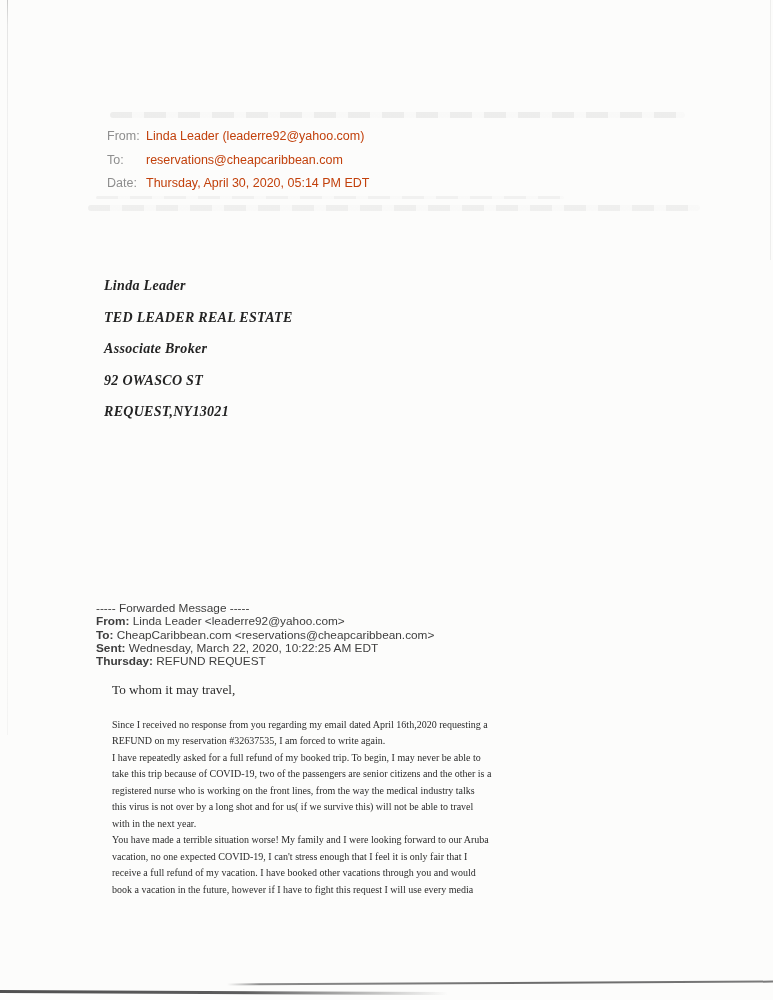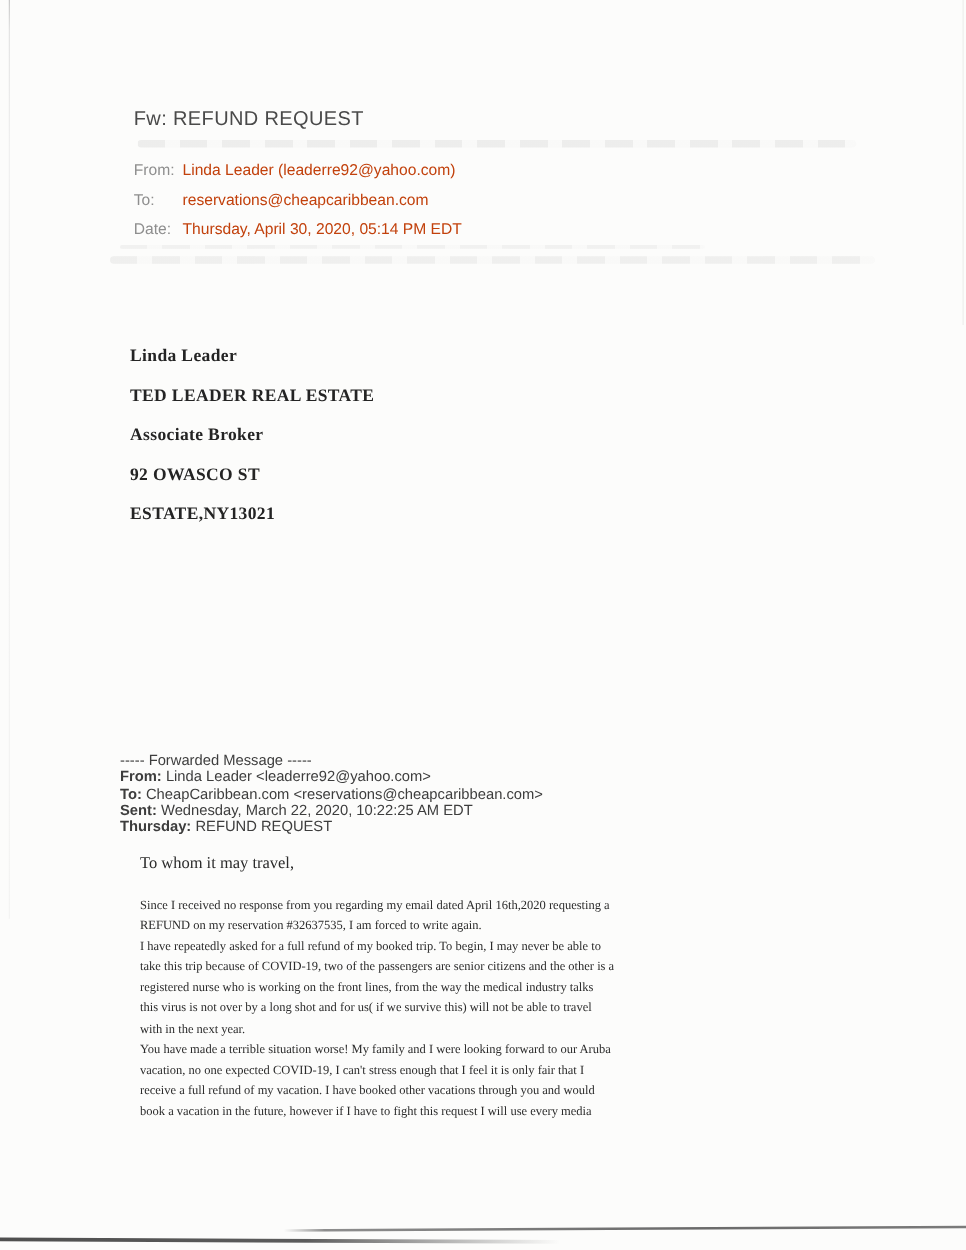--- a/index.html
+++ b/index.html
@@ -54,21 +54,21 @@
   }
   .meta { position: absolute; left: 107px; top: 129px; font-size: 12.5px; }
   .meta-row { display: flex; height: 23.7px; align-items: flex-start; }
   .meta-label { width: 39px; color: #8e8e8e; flex: 0 0 39px; }
   .meta-value { color: #c2410c; }
 
   
   .signature {
     position: absolute; left: 104px; top: 277px;
     font-family: "Liberation Serif", serif;
-    font-weight: bold; 
+    font-weight: bold; font-style: italic;
     font-size: 14px; color: #242424; letter-spacing: 0.3px;
   }
   .sig-line { line-height: 18px; margin-bottom: 13.6px; }
 
   
   .fwd {
     position: absolute; left: 96px; top: 602px;
     font-size: 11.8px; line-height: 13.3px; color: #3d3d3d;
   }
   .fwd-label { font-weight: bold; }
@@ -92,21 +92,20 @@
 <div class="page">
 
   <div class="edge-line-left"></div>
   <div class="edge-line-right"></div>
   <div class="smudge smudge-under-title"></div>
   <div class="smudge smudge-erased-a"></div>
   <div class="smudge smudge-erased-b"></div>
   <div class="bottom-scan-line-1"></div>
   <div class="bottom-scan-line-2"></div>
 
-  <div class="subject">Fw: REFUND REQUEST</div>
 
   <div class="meta">
     <div class="meta-row">
       <span class="meta-label">From:</span>
       <span class="meta-value">Linda Leader (leaderre92@yahoo.com)</span>
     </div>
     <div class="meta-row">
       <span class="meta-label">To:</span>
       <span class="meta-value">reservations@cheapcaribbean.com</span>
     </div>
@@ -114,21 +113,21 @@
       <span class="meta-label">Date:</span>
       <span class="meta-value">Thursday, April 30, 2020, 05:14 PM EDT</span>
     </div>
   </div>
 
   <div class="signature">
     <div class="sig-line">Linda Leader</div>
     <div class="sig-line">TED LEADER REAL ESTATE</div>
     <div class="sig-line">Associate Broker</div>
     <div class="sig-line">92 OWASCO ST</div>
-    <div class="sig-line">ESTATE,NY13021</div>
+    <div class="sig-line">REQUEST,NY13021</div>
   </div>
 
   <div class="fwd">
     <div>----- Forwarded Message -----</div>
     <div>
       <span class="fwd-label">From:</span>
       <span>Linda Leader &lt;leaderre92@yahoo.com&gt;</span>
     </div>
     <div>
       <span class="fwd-label">To:</span>

